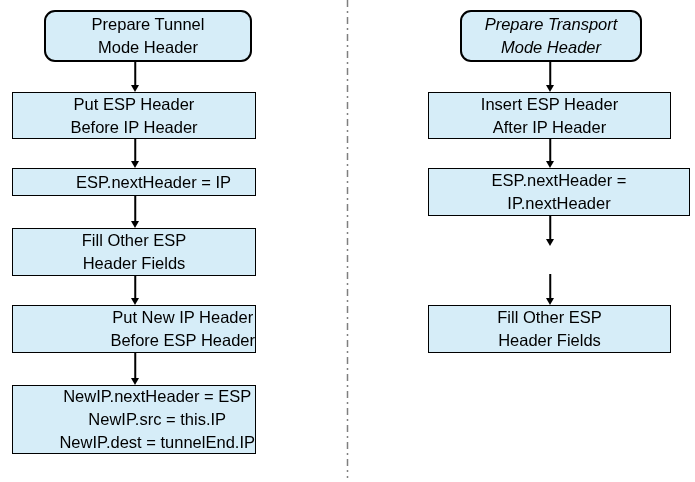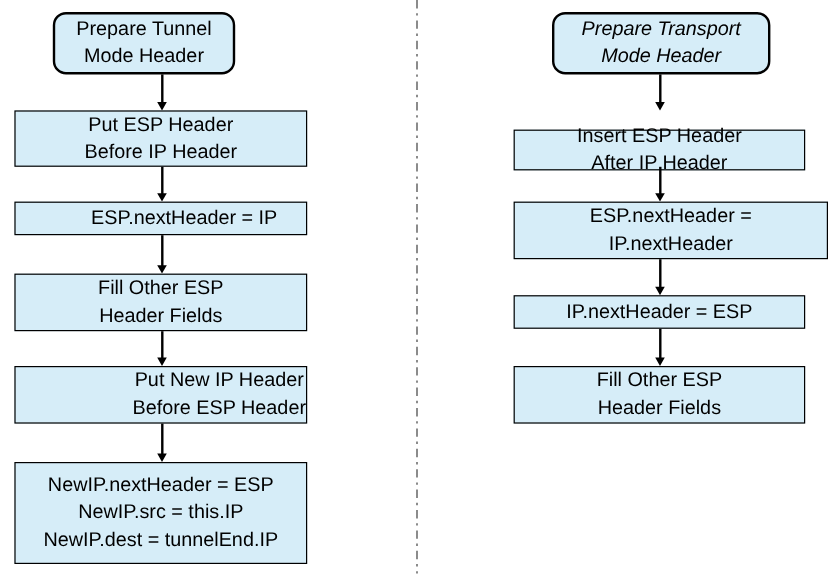--- a/index.html
+++ b/index.html
@@ -76,21 +76,21 @@
 </style>
 </head>
 <body>
 
 <div class="canvas">
 
   <svg class="divider-svg" width="695" height="482" viewBox="0 0 695 482" xmlns="http://www.w3.org/2000/svg">
     <line x1="347.5" y1="0" x2="347.5" y2="478"></line>
   </svg>
 
-  <div class="box rounded" style="left:44px; top:10px; width:152px; height:52px;">
+  <div class="box rounded" style="left:44px; top:10px; width:208px; height:52px;">
     <span class="label">Prepare Tunnel
 Mode Header</span>
   </div>
 
   <div class="arrow" style="left:135px; top:62px; height:30px;">
     <span class="stem"></span>
     <span class="head"></span>
   </div>
 
   <div class="box" style="left:12px; top:92px; width:244px; height:47px;">
@@ -125,59 +125,56 @@
   <div class="box" style="left:12px; top:305px; width:244px; height:48px;justify-content:flex-end;">
     <span class="label">Put New IP Header
 Before ESP Header</span>
   </div>
 
   <div class="arrow" style="left:135px; top:353px; height:32px;">
     <span class="stem"></span>
     <span class="head"></span>
   </div>
 
-  <div class="box" style="left:12px; top:385px; width:244px; height:85px;">
+  <div class="box" style="left:12px; top:385px; width:244px; height:69px;justify-content:flex-end;">
     <span class="label">NewIP.nextHeader = ESP
 NewIP.src = this.IP
 NewIP.dest = tunnelEnd.IP</span>
   </div>
 
   <div class="box rounded" style="left:460px; top:10px; width:182px; height:52px;font-style:italic;">
     <span class="label">Prepare Transport
 Mode Header</span>
   </div>
 
   <div class="arrow" style="left:550px; top:62px; height:30px;">
     <span class="stem"></span>
     <span class="head"></span>
   </div>
 
-  <div class="box" style="left:428px; top:108px; width:243px; height:34px;">
+  <div class="box" style="left:428px; top:92px; width:243px; height:47px;">
     <span class="label">Insert ESP Header
 After IP Header</span>
   </div>
 
   <div class="arrow" style="left:550px; top:139px; height:29px;">
     <span class="stem"></span>
     <span class="head"></span>
   </div>
 
   <div class="box" style="left:428px; top:168px; width:262px; height:48px;">
     <span class="label">ESP.nextHeader =
 IP.nextHeader</span>
   </div>
 
   <div class="arrow" style="left:550px; top:216px; height:30px;">
     <span class="stem"></span>
     <span class="head"></span>
   </div>
 
-  <div class="box" style="left:428px; top:246px; width:243px; height:28px;">
-    <span class="label">IP.nextHeader = ESP</span>
-  </div>
 
   <div class="arrow" style="left:550px; top:274px; height:31px;">
     <span class="stem"></span>
     <span class="head"></span>
   </div>
 
   <div class="box" style="left:428px; top:305px; width:243px; height:48px;">
     <span class="label">Fill Other ESP
 Header Fields</span>
   </div>

